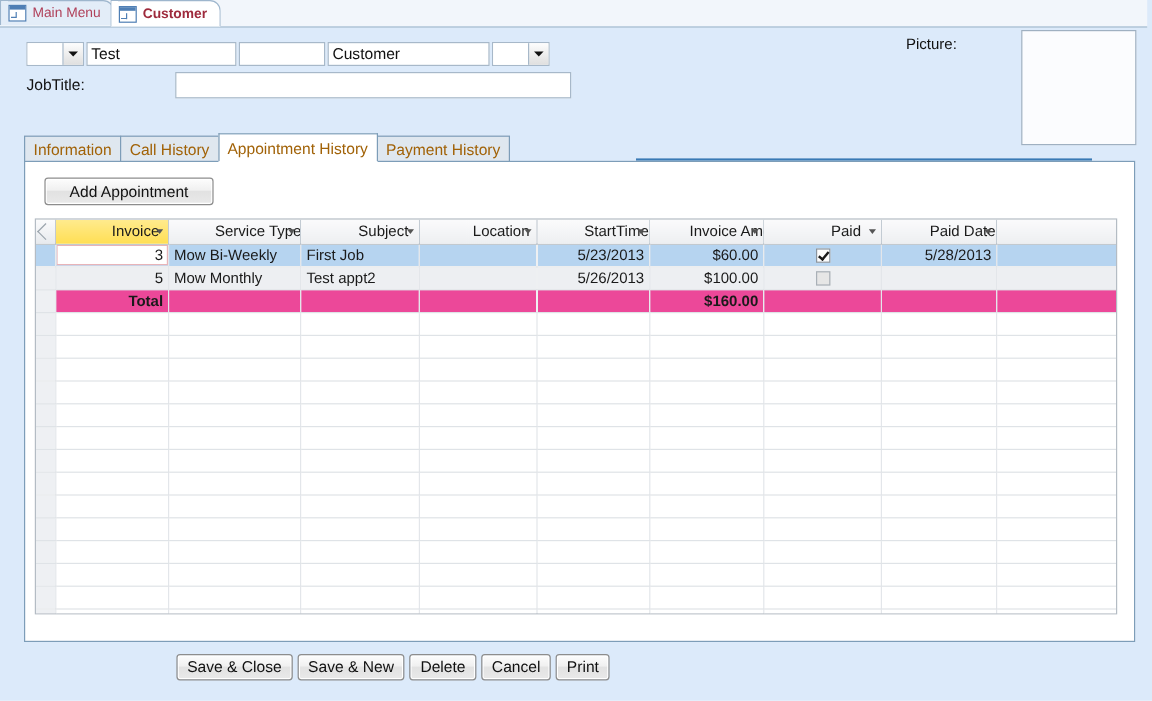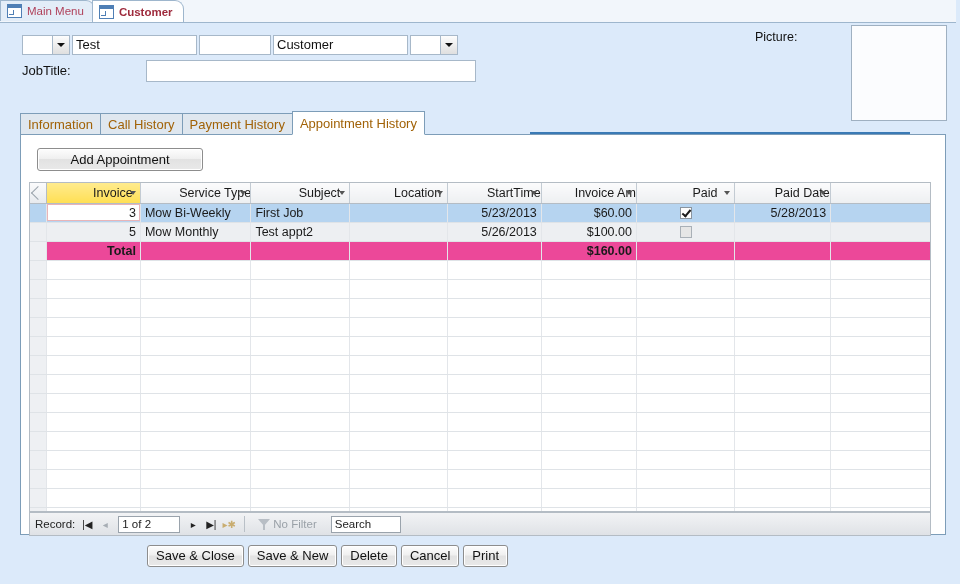--- a/index.html
+++ b/index.html
@@ -210,21 +210,21 @@
     color: #111;
     text-align: center;
     box-sizing: border-box;
     cursor: default;
     white-space: nowrap;
     font-family: "Liberation Sans", sans-serif;
   }
   .add-appt-btn {
     position: absolute;
     left: 16px; top: 13px;
-    width: 166px; height: 23px;
+    width: 141px; height: 23px;
     line-height: 21px;
   }
 
   
   .ds {
     position: absolute;
     left: 8px; top: 47px;
     width: 902px; height: 330px;
     border: 1px solid #b4bcc4;
     box-sizing: border-box;
@@ -485,25 +485,25 @@
 
 <div class="tabctl">
 
   <div class="tabstrip">
     <div class="ptab">
       <span>Information</span>
     </div>
     <div class="ptab">
       <span>Call History</span>
     </div>
+    <div class="ptab active">
+      <span>Appointment History</span>
+    </div>
     <div class="ptab">
       <span>Payment History</span>
-    </div>
-    <div class="ptab active">
-      <span>Appointment History</span>
     </div>
   </div>
 
   <div class="tabpage">
 
     <div class="btn add-appt-btn">Add Appointment</div>
 
     <div class="ds">
       <table class="ds-table">
         <colgroup>
@@ -781,35 +781,20 @@
               <td></td>
               <td></td>
               <td></td>
               <td style="border-right:none"></td>
             </tr>
 
         </tbody>
       </table>
     </div>
 
-    <div class="navbar">
-      <span class="nav-label">Record:</span>
-      <span class="navbtn">|◀</span>
-      <span class="navbtn dis">◂</span>
-      <span class="recbox">1 of 2</span>
-      <span class="navbtn">▸</span>
-      <span class="navbtn">▶|</span>
-      <span class="navbtn newrec">▸✱</span>
-      <span class="nav-sep"></span>
-      <span class="nofilter">
-        <span class="funnel"></span>
-        <span>No Filter</span>
-      </span>
-      <span class="searchbox">Search</span>
-    </div>
 
   </div>
 </div>
 
 <div class="footer">
   <div class="btn">Save &amp; Close</div>
   <div class="btn">Save &amp; New</div>
   <div class="btn">Delete</div>
   <div class="btn">Cancel</div>
   <div class="btn">Print</div>

